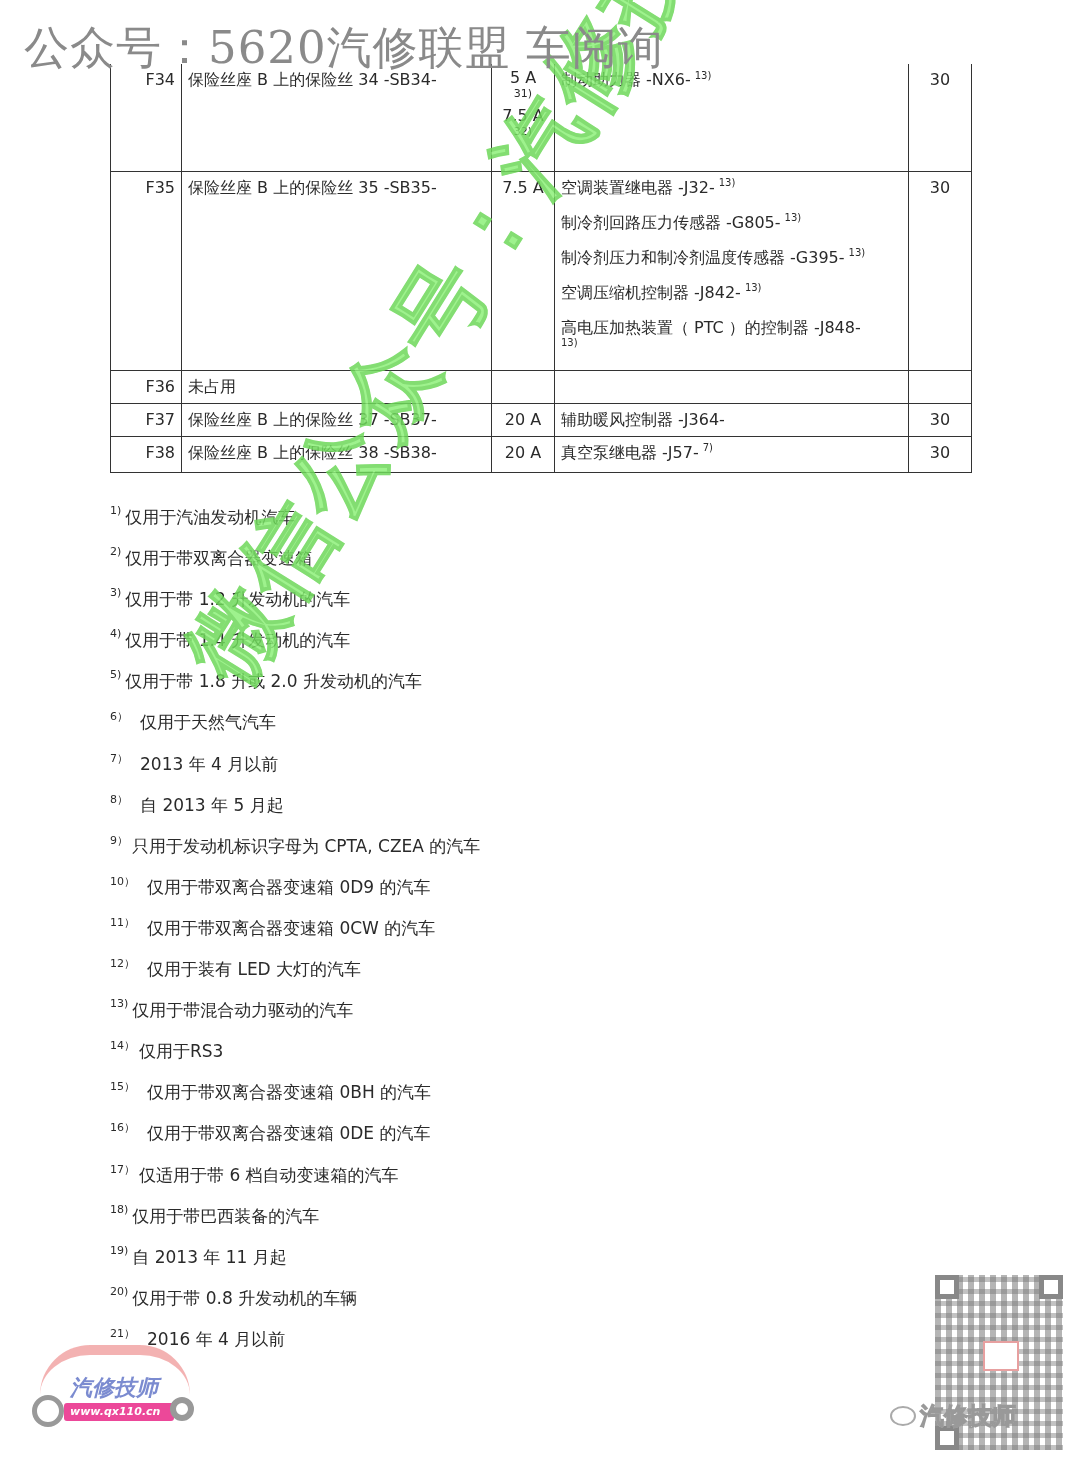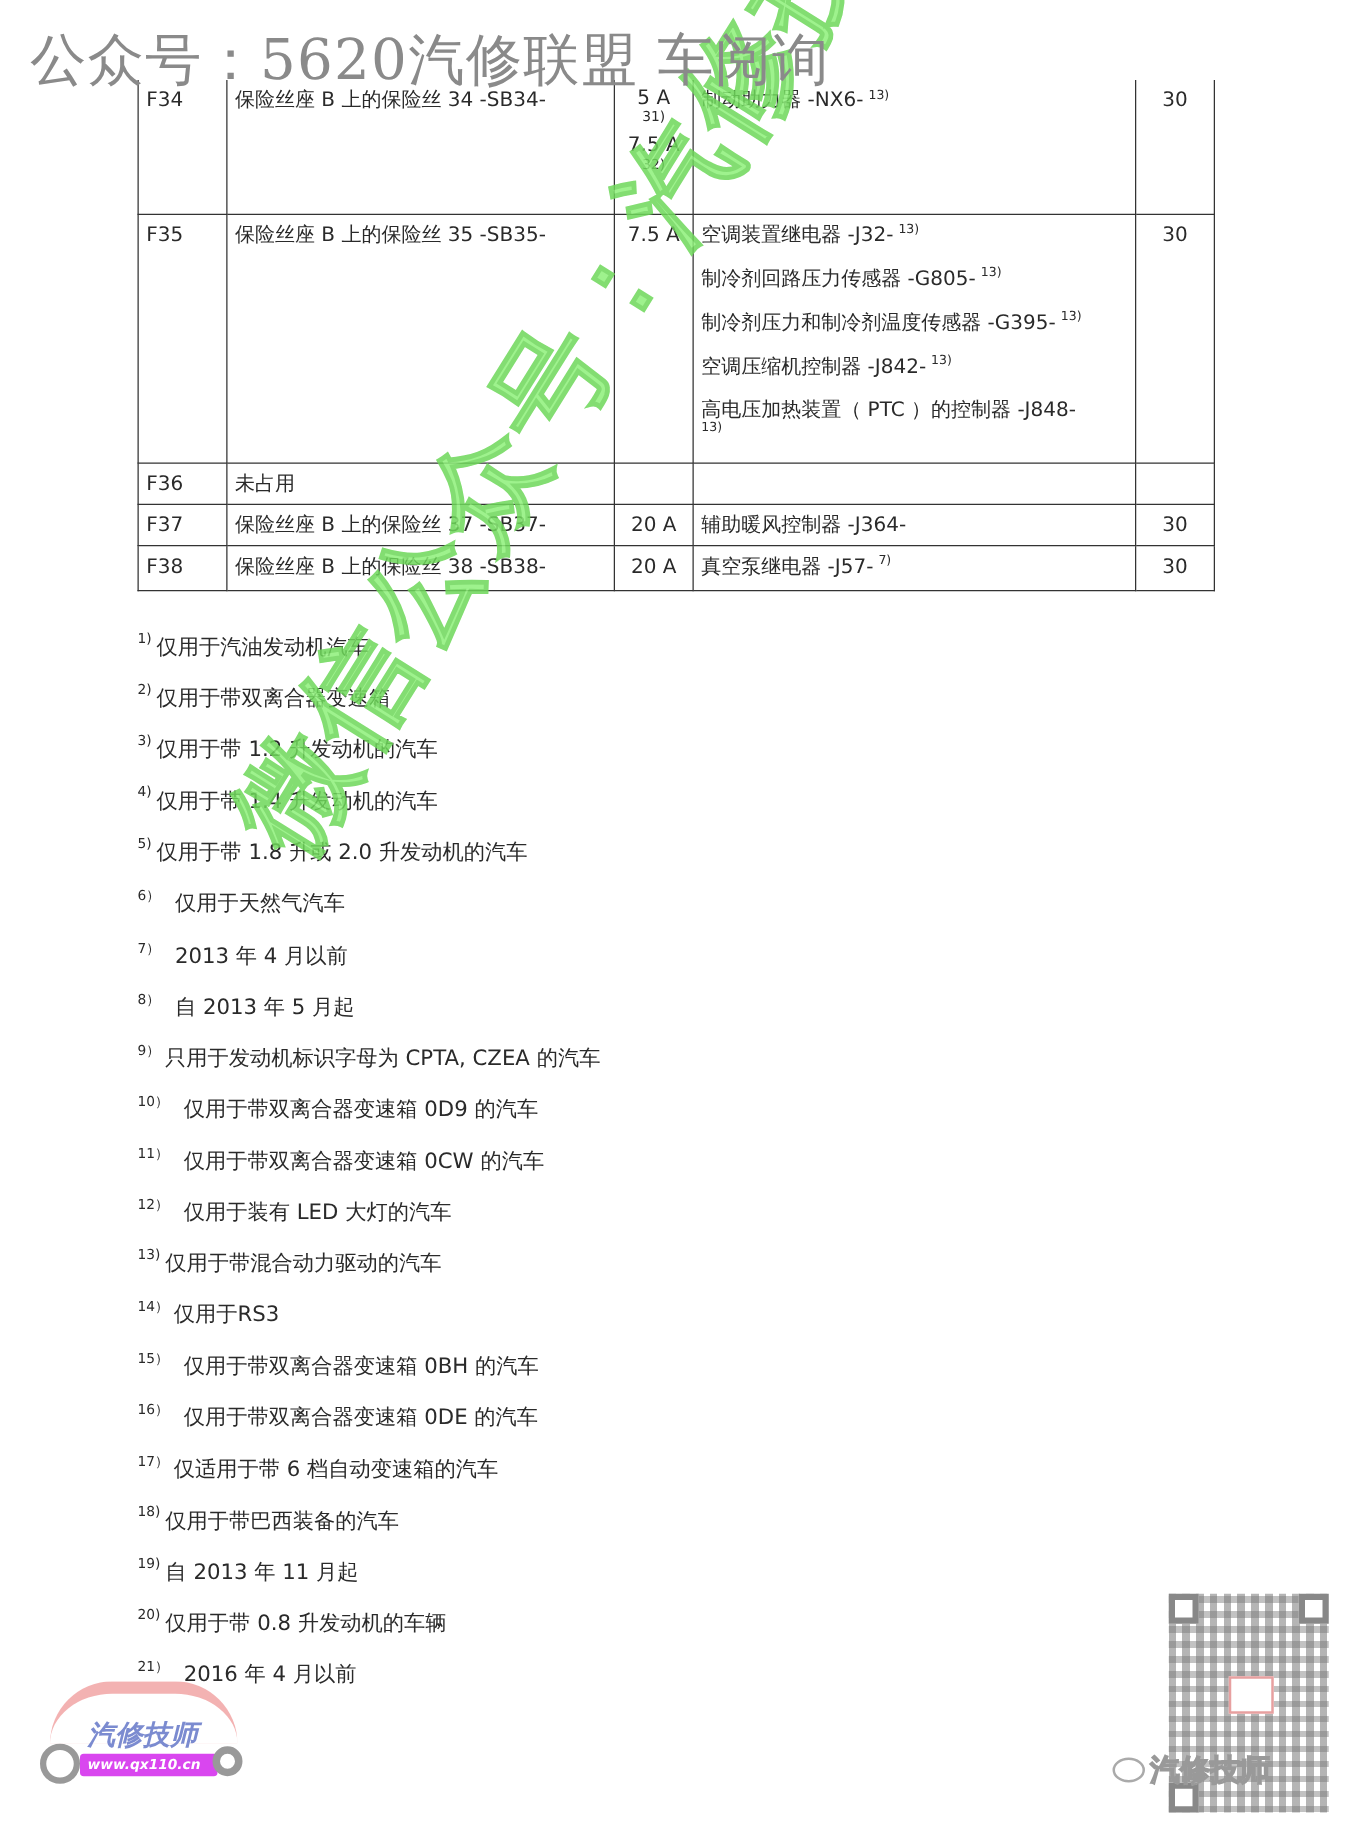--- a/index.html
+++ b/index.html
@@ -14,21 +14,21 @@
       font-size: 45px; color: #8a8a8a; letter-spacing: 1px; white-space: nowrap;
       z-index: 3;
     }
     table.fuse {
       position: absolute; left: 110px; top: 64px;
       border-collapse: collapse; table-layout: fixed; width: 861px;
       font-size: 16px; color: #2a2a2a; z-index: 1;
     }
     table.fuse td { border: 1.6px solid #333; vertical-align: top; padding: 4px 6px; line-height: 24px; }
     table.fuse tr.first td { border-top: none; }
-    table.fuse td.fno { text-align: left; }
+    table.fuse td.fno { text-align: right; }
     table.fuse td.amp { text-align: center; }
     table.fuse td.term { text-align: center; margin-top: 36px; }
     .sup { font-size: 10px; vertical-align: super; line-height: 0; margin-left: 4px; }
     .amp-note { display: block; font-size: 11px; line-height: 12px; text-align: center; margin-bottom: 6px; }
     .comp-line { display: block; margin-bottom: 11px; }
     .comp-line.last { margin-bottom: 0; }
     .comp-wrap-note { display: block; font-size: 10px; line-height: 10px; margin-top: -2px; }
 
     .footnotes { position: absolute; left: 110px; top: 506px; z-index: 1; }
     .fn { display: flex; align-items: flex-start; height: 41.1px; font-size: 17px; color: #2a2a2a; }
@@ -38,21 +38,21 @@
     .green-wm {
       position: absolute; left: 160px; top: 640px; transform: rotate(-58deg); transform-origin: left top;
       font-family: "DejaVu Serif", serif; font-size: 92px; font-weight: bold; color: #8ef07a;
       opacity: 0.85; white-space: nowrap; z-index: 2; letter-spacing: 4px;
       -webkit-text-stroke: 1px #6ed85a;
     }
     .logo { position: absolute; left: 30px; top: 1345px; width: 170px; height: 95px; z-index: 3; }
     .logo .swoosh { position: absolute; left: 10px; top: 0; width: 150px; height: 40px;
       border-top: 10px solid #f1a0a0; border-radius: 80px 80px 0 0; opacity: 0.8; }
     .logo .title { position: absolute; left: 40px; top: 28px; font-size: 22px; font-style: italic; font-weight: bold; color: #7b8bd0; }
-    .logo .bar { position: absolute; left: 34px; top: 58px; width: 110px; height: 18px; background: #d946ef; border-radius: 3px;
+    .logo .bar { position: absolute; left: 34px; top: 58px; width: 110px; height: 18px; background: #ec4899; border-radius: 3px;
       color: #fff; font-size: 11px; font-style: italic; font-weight: bold; line-height: 18px; padding-left: 6px; box-sizing: border-box; }
     .logo .wheel { position: absolute; left: 2px; top: 50px; width: 32px; height: 32px; border-radius: 50%; border: 5px solid #999; box-sizing: border-box; }
     .logo .wrench { position: absolute; left: 140px; top: 52px; width: 24px; height: 24px; border-radius: 50%; border: 6px solid #999; box-sizing: border-box; }
     .qr { position: absolute; left: 935px; top: 1275px; width: 128px; height: 175px; z-index: 3;
       background:
         repeating-linear-gradient(90deg, rgba(120,120,120,0.55) 0 6px, transparent 6px 11px),
         repeating-linear-gradient(0deg, rgba(120,120,120,0.45) 0 5px, transparent 5px 12px);
     }
     .qr .corner { position: absolute; width: 24px; height: 24px; border: 5px solid #888; background: #fff; box-sizing: border-box; }
     .qr .center { position: absolute; left: 48px; top: 66px; width: 32px; height: 26px; background: #fff; border: 2px solid #e7a0a0; }

